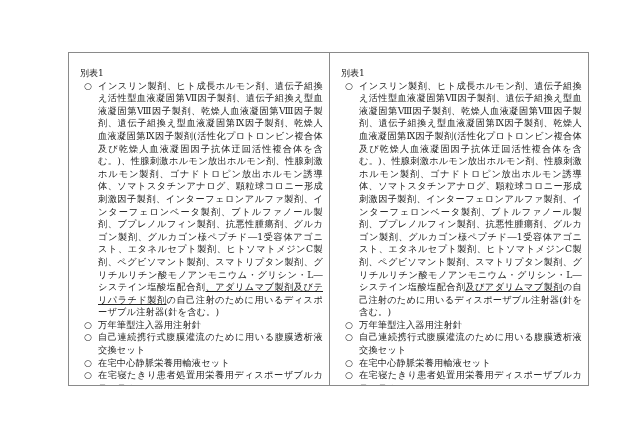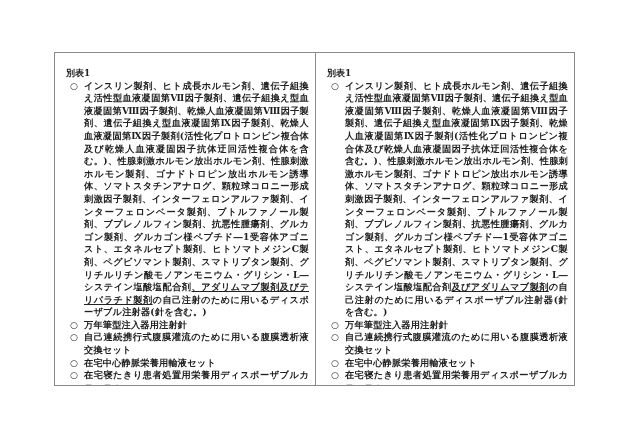--- a/index.html
+++ b/index.html
@@ -10,28 +10,27 @@
       height: 441px;
       overflow: hidden;
     }
     body {
       font-family: "DejaVu Serif", "Liberation Serif", serif;
       color: #222222;
       position: relative;
     }
     .table {
       position: absolute;
-      left: 54px;
+      left: 68px;
       top: 52px;
       width: 521px;
       height: 334px;
       border: 1px solid #8a8a8a;
       box-sizing: border-box;
       display: flex;
-      font-weight: bold;
     }
     .col {
       position: relative;
       box-sizing: border-box;
       height: 100%;
       overflow: hidden;
     }
     .col-left {
       width: 261px;
       border-right: 1px solid #8a8a8a;

